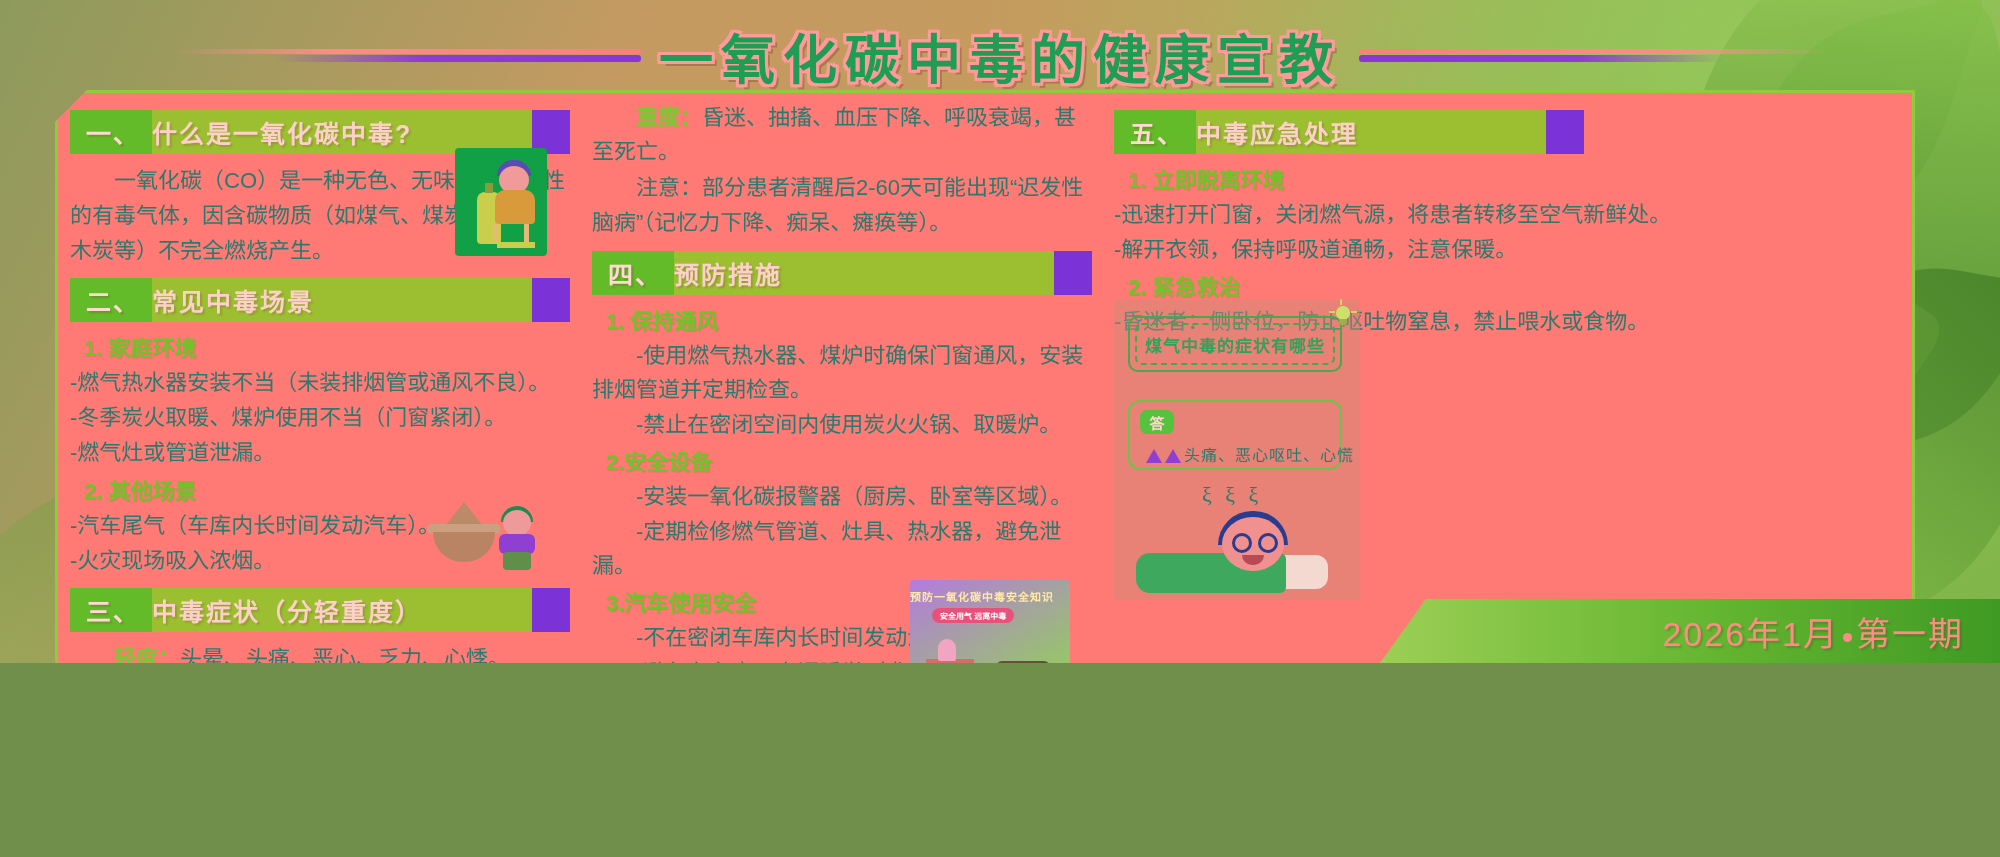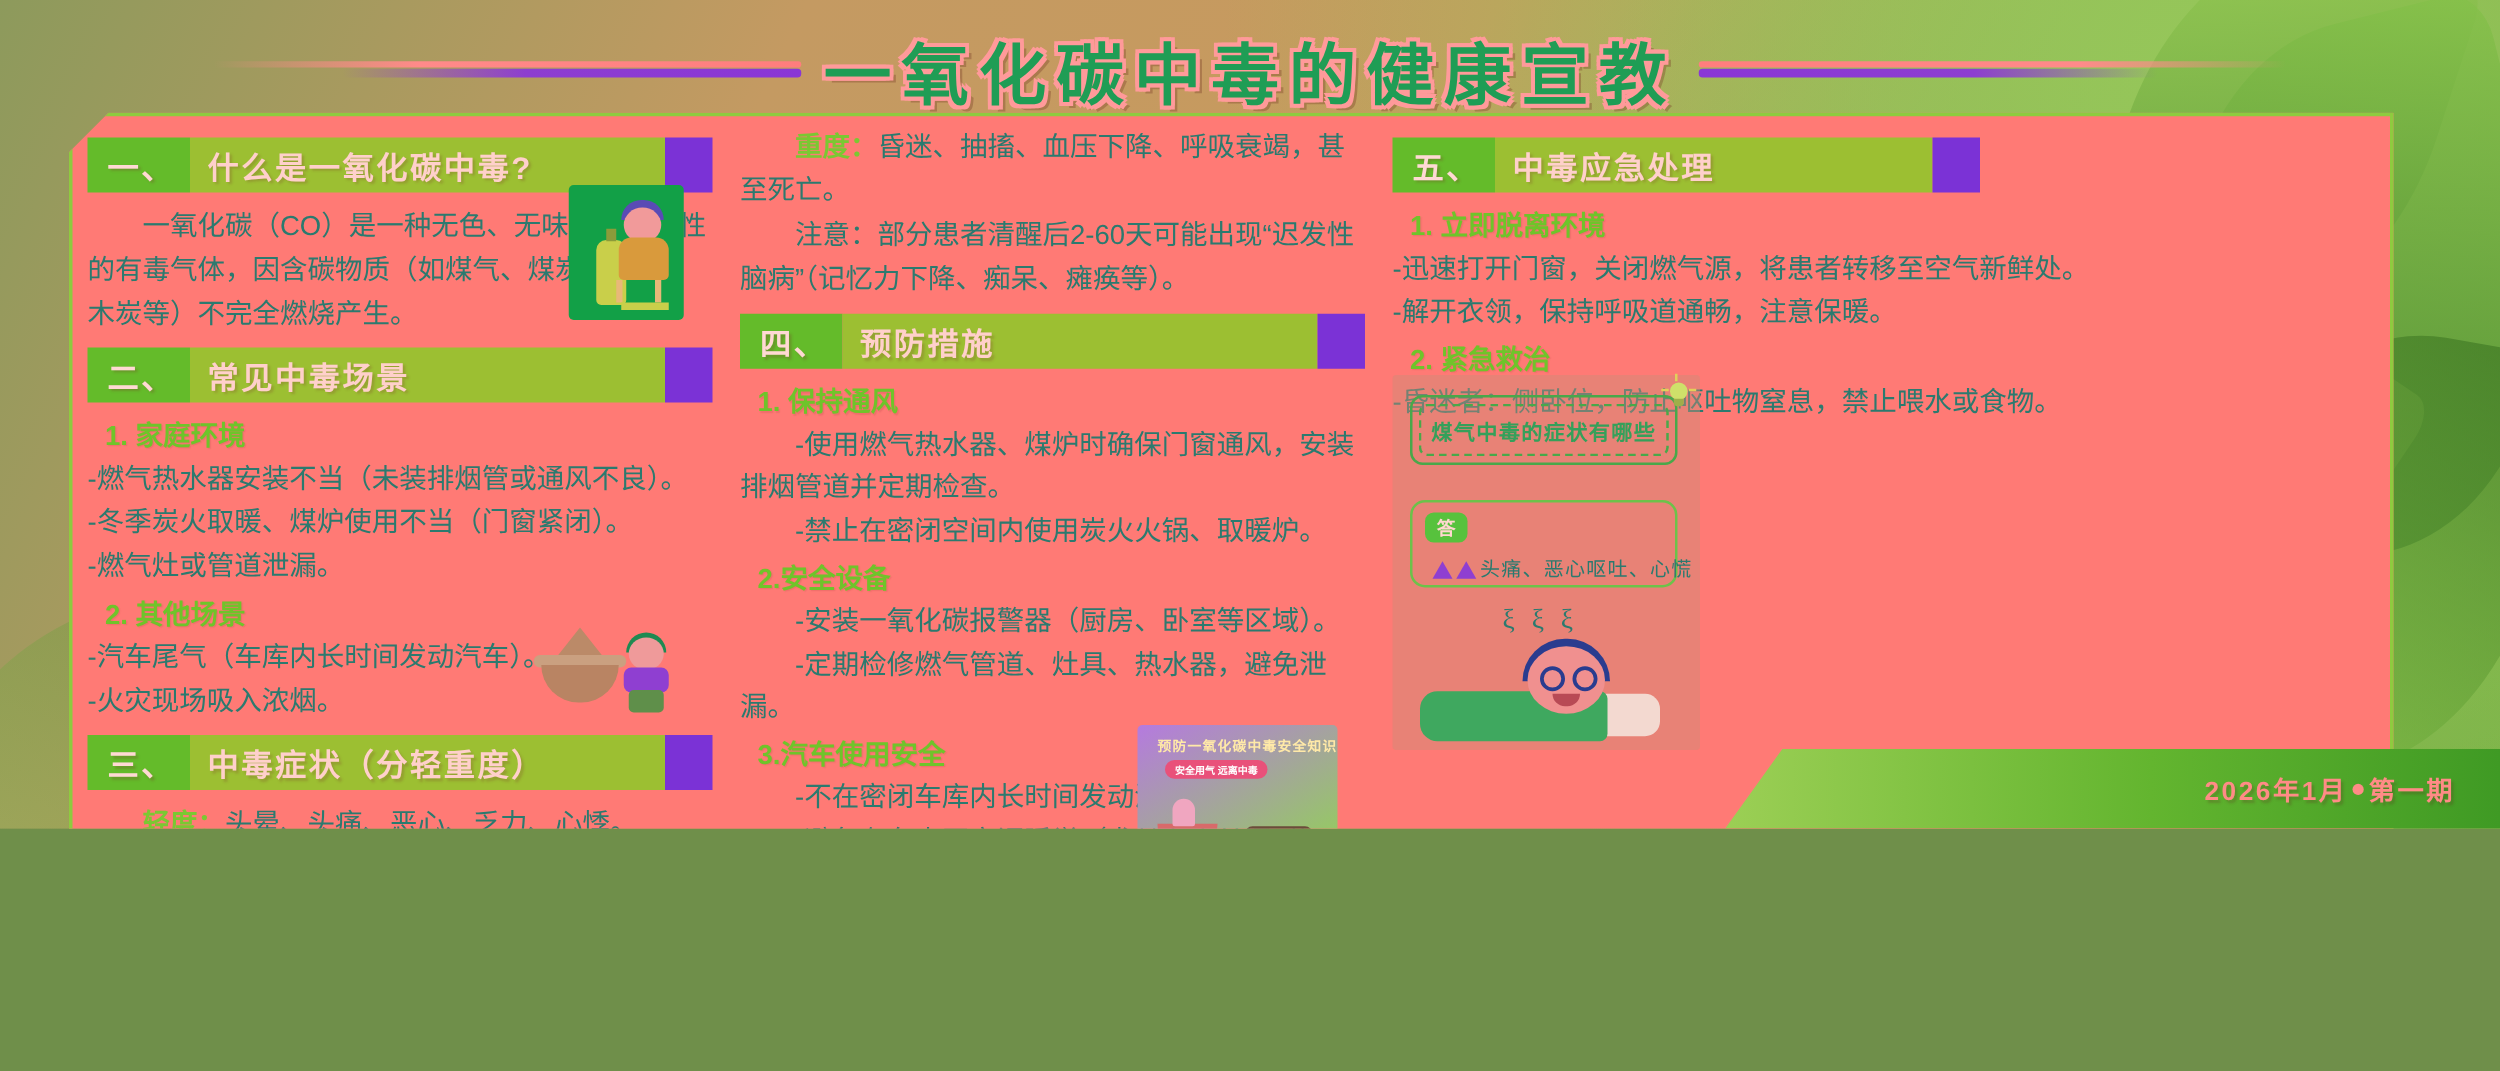--- a/index.html
+++ b/index.html
@@ -125,21 +125,20 @@
     white-space: nowrap;
   }
   .sec-title {
     background: #9cbf32;
     color: #ffd0cb;
     font-size: 25px;
     font-weight: bold;
     display: flex;
     align-items: center;
     flex: 1;
-    padding-left: 14px;
     letter-spacing: 2px;
     text-shadow: 2px 2px 2px rgba(120,40,40,.22);
     white-space: nowrap;
   }
   .sec-cap { width: 38px; background: #7b32d6; }
 
   
   .para {
     color: #2b7a6f;
     font-size: 22px;
@@ -188,21 +187,21 @@
   .illus-2 .pot  { position:absolute; left:8px; bottom:16px; width:62px; height:30px; background:#b98463; border-radius:0 0 30px 30px;}
   .illus-2 .potTop{position:absolute; left:2px; bottom:44px; width:74px; height:10px; background:#caa080; border-radius:6px;}
   .illus-2 .cone {position:absolute; left:20px; bottom:52px; width:0;height:0;border-left:19px solid transparent;border-right:19px solid transparent;border-bottom:24px solid #bb8a68;}
   .illus-2 .man  {position:absolute; right:4px; bottom:10px; width:44px; height:58px;}
   .illus-2 .man .h{position:absolute;left:8px;top:0;width:28px;height:26px;background:#ef9a9a;border-radius:50%;}
   .illus-2 .man .hair{position:absolute;left:6px;top:-4px;width:32px;height:16px;background:#1e8a52;border-radius:16px 16px 0 0;}
   .illus-2 .man .t{position:absolute;left:4px;top:24px;width:36px;height:20px;background:#8f3fd1;border-radius:6px;}
   .illus-2 .man .l{position:absolute;left:8px;top:42px;width:28px;height:18px;background:#5f8f4a;border-radius:4px;}
 
   .illus-3 { left: 318px; top: 480px; width: 160px; height: 125px; background: linear-gradient(150deg,#b57adf,#8fd94a); }
-  .illus-3 .cap { position:absolute; left:0; right:0; top:8px; text-align:right; color:#ffe9a8; font-size:11px; font-weight:bold; letter-spacing:1px;}
+  .illus-3 .cap { position:absolute; left:0; right:0; top:8px; text-align:left; color:#ffe9a8; font-size:11px; font-weight:bold; letter-spacing:1px;}
   .illus-3 .cap2{ position:absolute; left:22px; top:28px; padding:2px 8px; background:#e9517a; color:#fff; font-size:8px; border-radius:8px;font-weight:bold;}
   .illus-3 .grill{position:absolute; left:86px; bottom:16px; width:54px; height:28px; background:#6b4c3a; border-radius:6px;}
   .illus-3 .pan {position:absolute; left:16px; bottom:22px; width:48px; height:24px; background:#d86a6a; border-radius:0 0 24px 24px;}
   .illus-3 .ppl {position:absolute; left:28px; bottom:44px; width:18px;height:22px;background:#f0a6c0;border-radius:9px 9px 2px 2px;}
 
   
   .qa-card {
     position: absolute;
     left: 0;
     top: 200px;
@@ -304,22 +303,22 @@
     background: linear-gradient(90deg, #9ccf55 0%, #63b52f 55%, #3f9a24 100%);
     display: flex;
     align-items: center;
     justify-content: flex-end;
     padding-right: 36px;
     box-sizing: border-box;
     clip-path: polygon(46px 0, 100% 0, 100% 100%, 0 100%);
   }
   .footer-text {
     color: #ff8b86;
-    font-size: 21px;
-    font-weight: bold;
+    font-size: 34px;
+    font-weight: normal;
     letter-spacing: 2px;
     text-shadow: 2px 2px 2px rgba(90,40,30,.25);
     white-space: nowrap;
   }
   .footer-dot {
     display: inline-block;
     width: 9px; height: 9px;
     border-radius: 50%;
     background: #ff8b86;
     margin: 0 4px;

